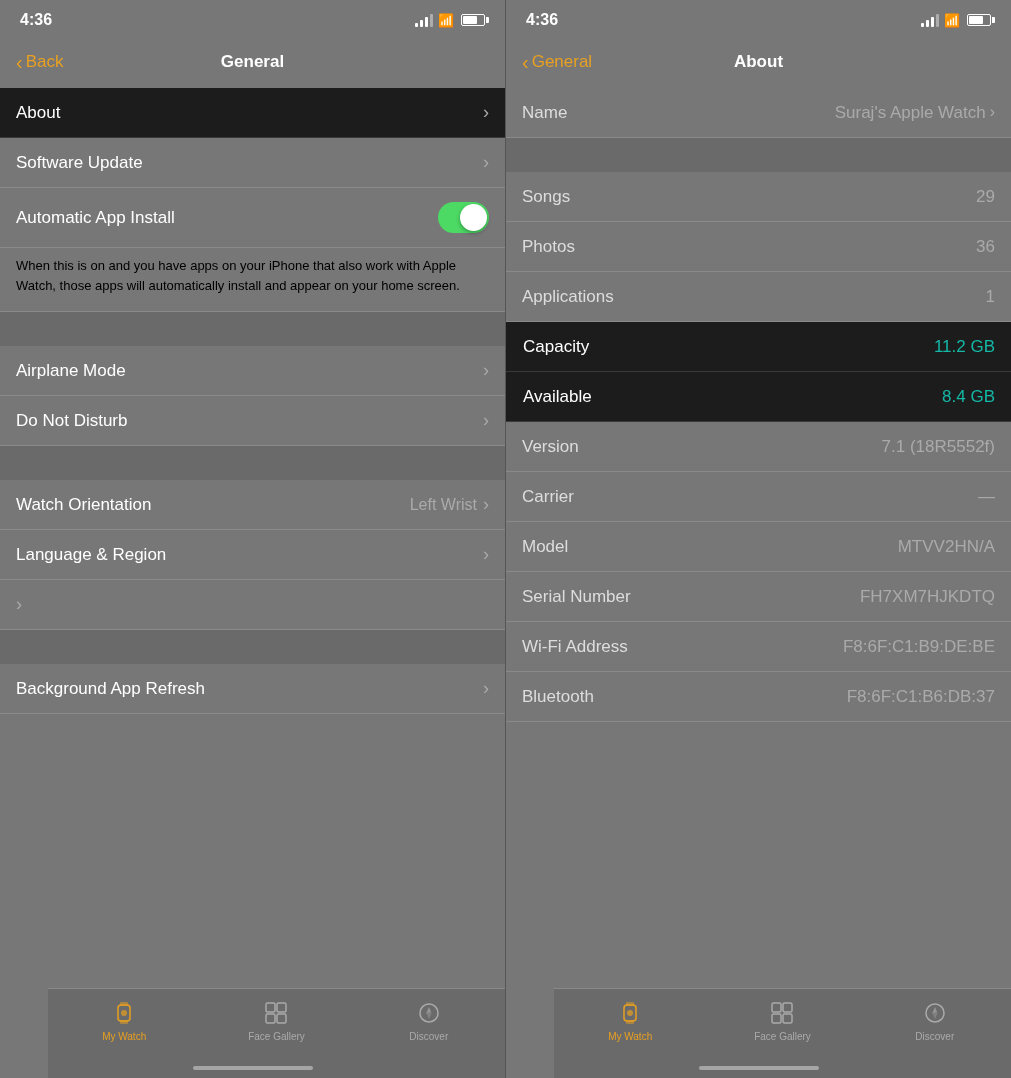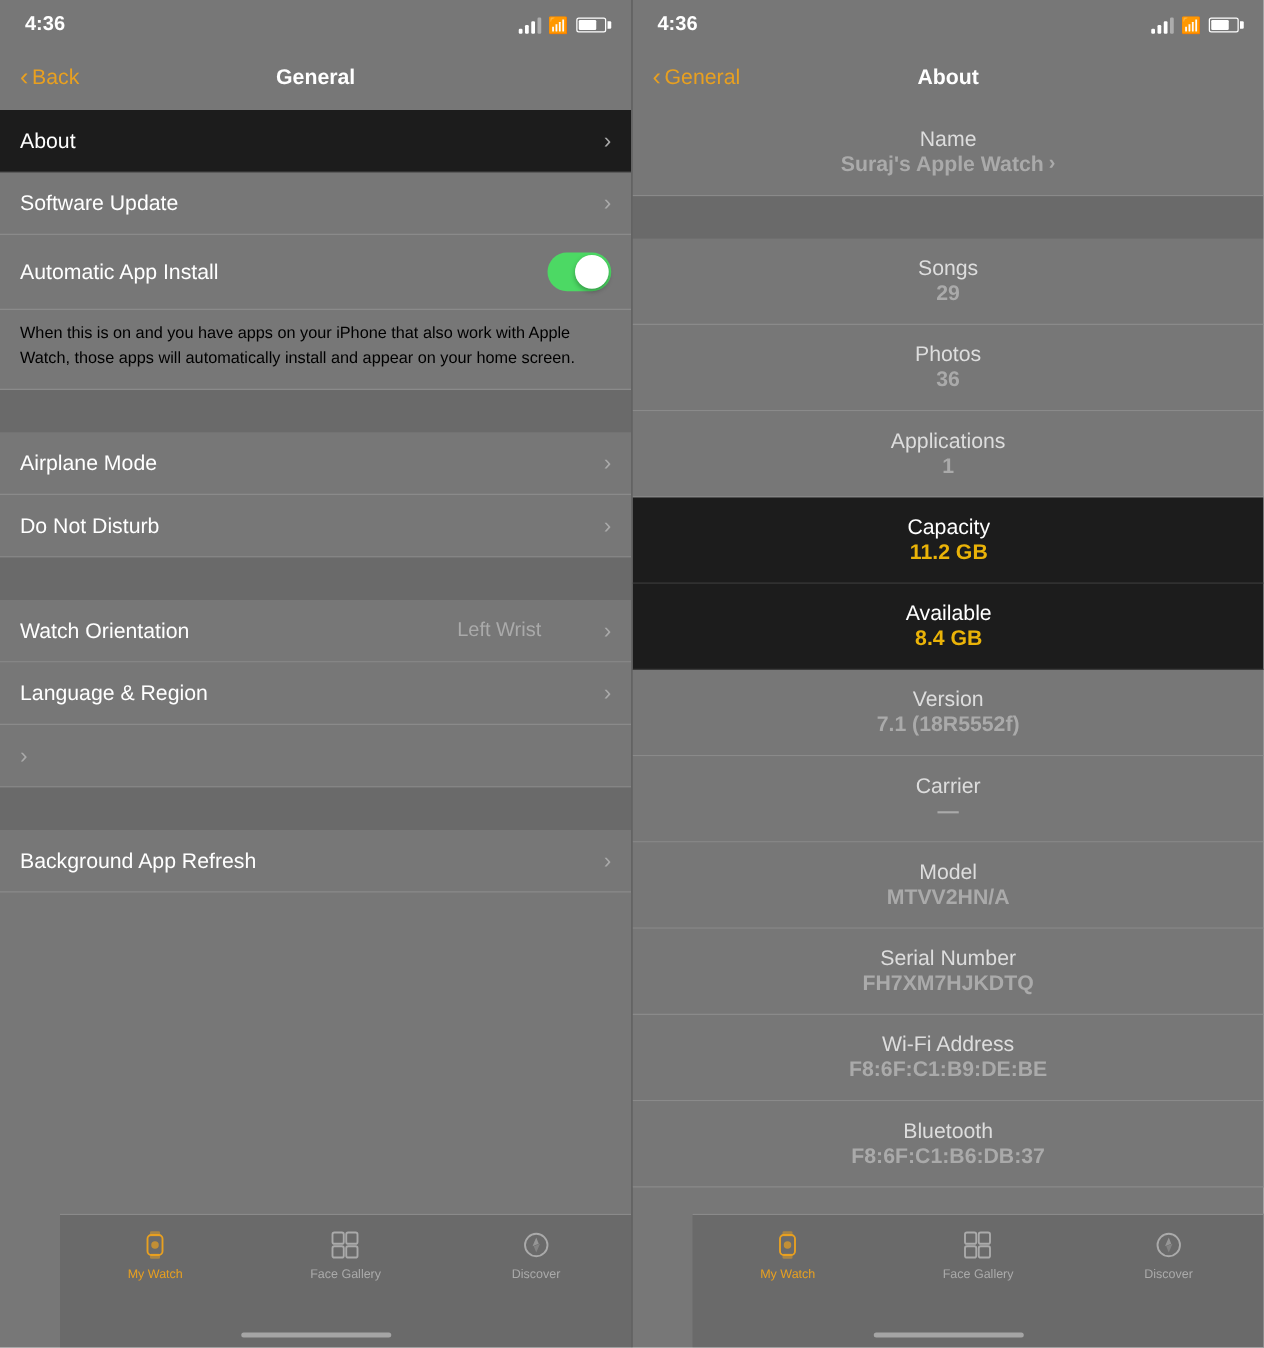--- a/index.html
+++ b/index.html
@@ -139,21 +139,20 @@
       cursor: pointer;
     }
 
     .row-dark {
       background: #1c1c1c;
       border-bottom: 0.5px solid #3a3a3a;
     }
 
     .row-normal {
       background: #777777;
-      gap: 44px;
     }
 
     .row-label {
       font-size: 17px;
       color: #fff;
       flex: 1;
     }
     .row-dark .row-label {
       color: #fff;
     }
@@ -194,21 +193,21 @@
       padding: 8px 16px 16px;
       font-size: 13px;
       color: #000000;
       line-height: 1.5;
       background: #777777;
       border-bottom: 0.5px solid #8a8a8a;
     }
 
     
     .tab-bar {
-      height: 107px;
+      height: 90px;
       background: #6a6a6a;
       display: flex;
       align-items: flex-start;
       padding-top: 10px;
       border-top: 0.5px solid #8a8a8a;
       margin-left: 48px;
     }
     .tab-item {
       flex: 1;
       display: flex;
@@ -243,21 +242,20 @@
     }
 
     
     .info-row {
       display: flex;
       align-items: center;
       justify-content: space-between;
       padding: 14px 16px;
       border-bottom: 0.5px solid #8a8a8a;
       min-height: 50px;
-      flex-direction: column;
     }
     .info-row-normal {
       background: #777777;
     }
     .info-row-dark {
       background: #1c1c1c;
       border-bottom: 0.5px solid #3a3a3a;
       padding-left: 17px;
     }
     .info-label {
@@ -265,24 +263,23 @@
       color: #ddd;
     }
     .info-label-dark {
       color: #fff;
     }
     .info-value {
       font-size: 17px;
       color: #aaa;
       display: flex;
       gap: 4px;
-      font-weight: bold;
     }
     .info-value-dark {
-      color: #eab308;
+      color: #14b8a6;
     }
 
     
     .name-chevron {
       color: #aaa;
       font-size: 16px;
     }
 
     .section-gap {
       height: 34px;

